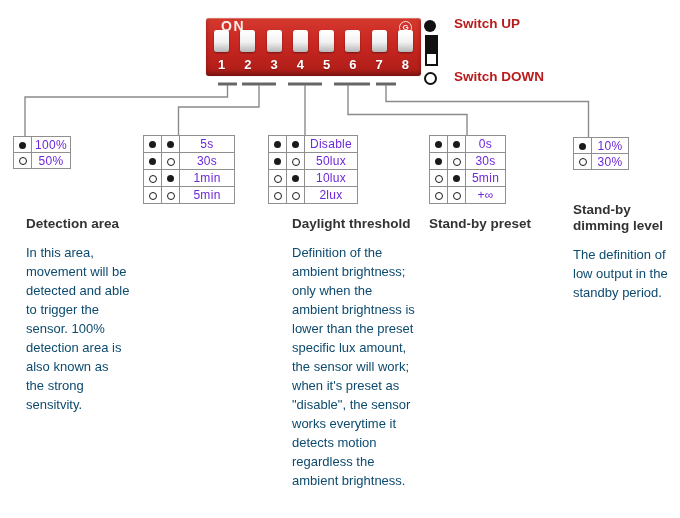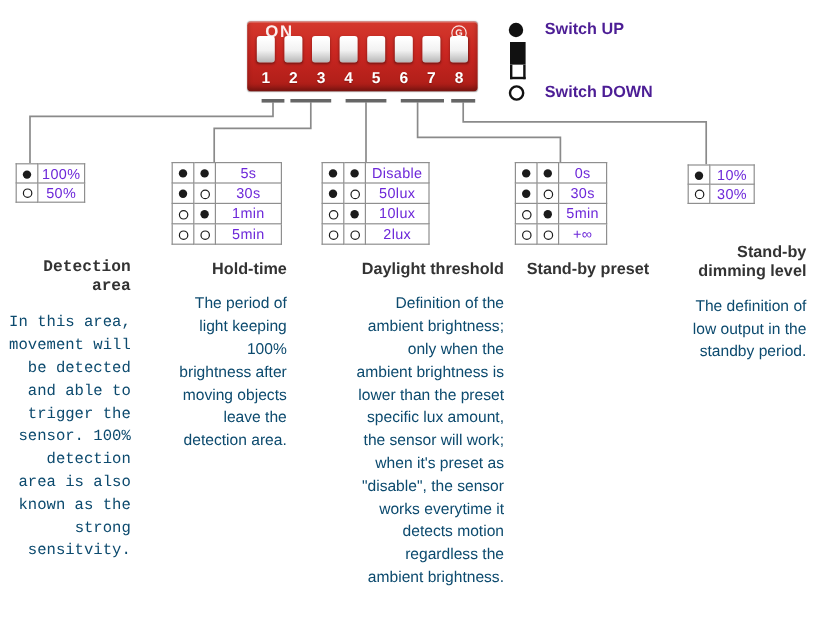--- a/index.html
+++ b/index.html
@@ -4,21 +4,21 @@
 <style>
   html,body { margin:0; padding:0; background:#fff; }
   .canvas {
     position:relative; width:680px; height:518px; background:#fff; overflow:hidden;
     font-family:"Liberation Sans","DejaVu Sans",sans-serif;
   }
   svg.connectors { position:absolute; left:0; top:0; pointer-events:none; }
 
   
   .dip {
-    position:absolute; left:206px; top:18px; width:192px; height:58px;
+    position:absolute; left:206px; top:18px; width:215px; height:58px;
     background:linear-gradient(180deg,#d4392d 0%,#c92621 45%,#ab1d17 100%);
     border-radius:3px;
     box-shadow:inset 0 1px 0 rgba(255,255,255,.28), inset 0 -3px 4px rgba(0,0,0,.32), 0 0 1px rgba(0,0,0,.4);
   }
   .dip-on {
     position:absolute; left:15px; top:0px; color:rgba(255,255,255,.92);
     font-size:14px; font-weight:bold; letter-spacing:1.5px;
   }
   .dip-logo {
     position:absolute; right:9px; top:3px; width:11px; height:11px;
@@ -38,21 +38,21 @@
   .num-row { top:39px; }
   .num-row span {
     width:15px; text-align:center; color:#fff; font-size:13px; font-weight:bold;
     text-shadow:0 1px 1px rgba(0,0,0,.25);
   }
 
   
   .legend { position:absolute; left:424px; top:17px; width:170px; height:72px; }
   .leg-row { position:absolute; left:0; height:14px; }
   .leg-row.up { top:1px; } .leg-row.down { top:54px; }
-  .leg-label { position:absolute; left:30px; top:-2px; font-size:13.5px; font-weight:600; color:#4c1d95; white-space:nowrap; }
+  .leg-label { position:absolute; left:30px; top:-2px; font-size:13.5px; font-weight:600; color:#b91c1c; white-space:nowrap; }
   .dot-up { display:inline-block; width:12px; height:12px; border-radius:50%; background:#111; }
   .dot-down { display:inline-block; width:9px; height:9px; border-radius:50%; background:#fff; border:2px solid #111; }
   .leg-glyph { position:absolute; left:1px; top:18px; width:13px; }
   .leg-glyph .sw-top { display:block; height:19px; background:#111; }
   .leg-glyph .sw-bot { display:block; height:10px; background:#fff; border:2px solid #111; border-top:none; }
 
   
   table.tbl { position:absolute; border-collapse:collapse; table-layout:fixed; background:#fff; }
   table.tbl td {
     border:1px solid #8f8f8f; padding:0; text-align:center; vertical-align:middle;
@@ -63,24 +63,24 @@
   td.dot::before { content:""; display:inline-block; vertical-align:middle; border-radius:50%; }
   td.dot[data-state="up"]::before { width:7px; height:7px; background:#1b1b1b; }
   td.dot[data-state="down"]::before { width:6px; height:6px; background:#fff; border:1.5px solid #1b1b1b; }
   #tbl-detection { left:13px; top:136px; }   #tbl-detection td.val { width:38px; }
   #tbl-holdtime  { left:143px; top:135px; }  #tbl-holdtime td.val { width:54px; }
   #tbl-daylight  { left:268px; top:135px; }  #tbl-daylight td.val { width:52px; }
   #tbl-standby   { left:429px; top:135px; }  #tbl-standby td.val { width:39px;margin-left:40px; }
   #tbl-dimming   { left:573px; top:137px; }  #tbl-dimming td.val { width:36px;margin-top:36px; }
 
   
-  .sec { position:absolute;text-align:right; }
+  .sec { position:absolute; }
   .sec h3 { margin:0 0 11px 0; font-size:13.5px; line-height:1.2; font-weight:bold; color:#333; }
   .sec p  { margin:0; font-size:13px; line-height:19px; color:#0c4a6e; }
-  #sec-0 { left:5px;  top:216px; width:104px;font-family:Liberation Mono, monospace; }
+  #sec-0 { left:26px;  top:216px; width:104px; }
   #sec-1 { left:143px; top:216px; width:96px; }
   #sec-2 { left:268px; top:216px; width:128px;margin-left:24px; }
   #sec-3 { left:429px; top:216px; width:112px; }
   #sec-4 { left:573px; top:202px; width:99px; }
 </style>
 </head>
 <body>
 
 <div class="canvas">
 
@@ -239,24 +239,20 @@
       <td class="dot" data-state="down"></td>
       <td class="val">30%</td>
     </tr>
   </tbody>
     </table>
 
   <div class="sec" id="sec-0">
     <h3>Detection area</h3>
     <p>In this area, movement will be detected and able to trigger the sensor. 100% detection area is also known as the strong sensitvity.</p>
   </div>
-  <div class="sec" id="sec-1">
-    <h3>Hold-time</h3>
-    <p>The period of light keeping 100% brightness after moving objects leave the detection area.</p>
-  </div>
   <div class="sec" id="sec-2">
     <h3>Daylight threshold</h3>
     <p>Definition of the ambient brightness; only when the ambient brightness is lower than the preset specific lux amount, the sensor will work; when it's preset as "disable", the sensor works everytime it detects motion regardless the ambient brightness.</p>
   </div>
   <div class="sec" id="sec-3">
     <h3>Stand-by preset</h3>
   </div>
   <div class="sec" id="sec-4">
     <h3>Stand-by dimming level</h3>
     <p>The definition of low output in the standby period.</p>

